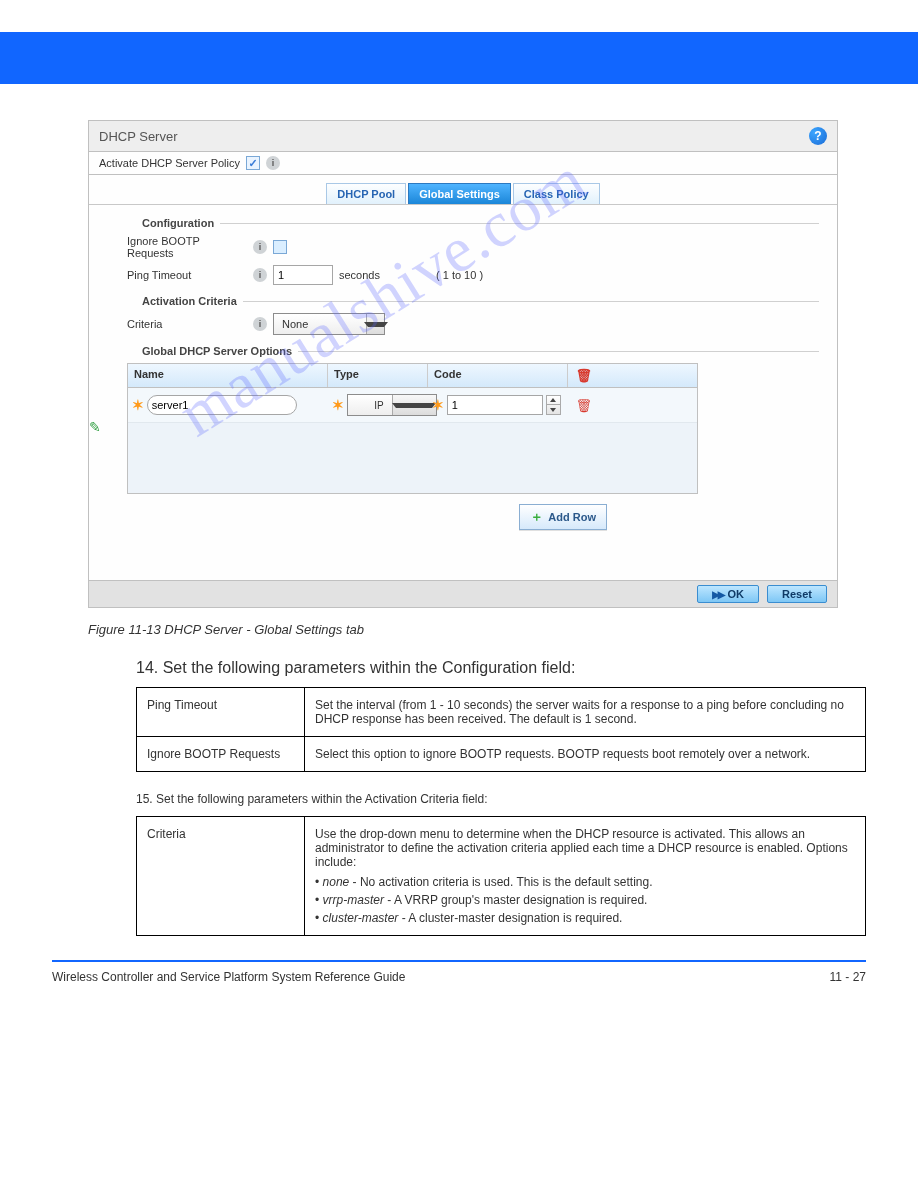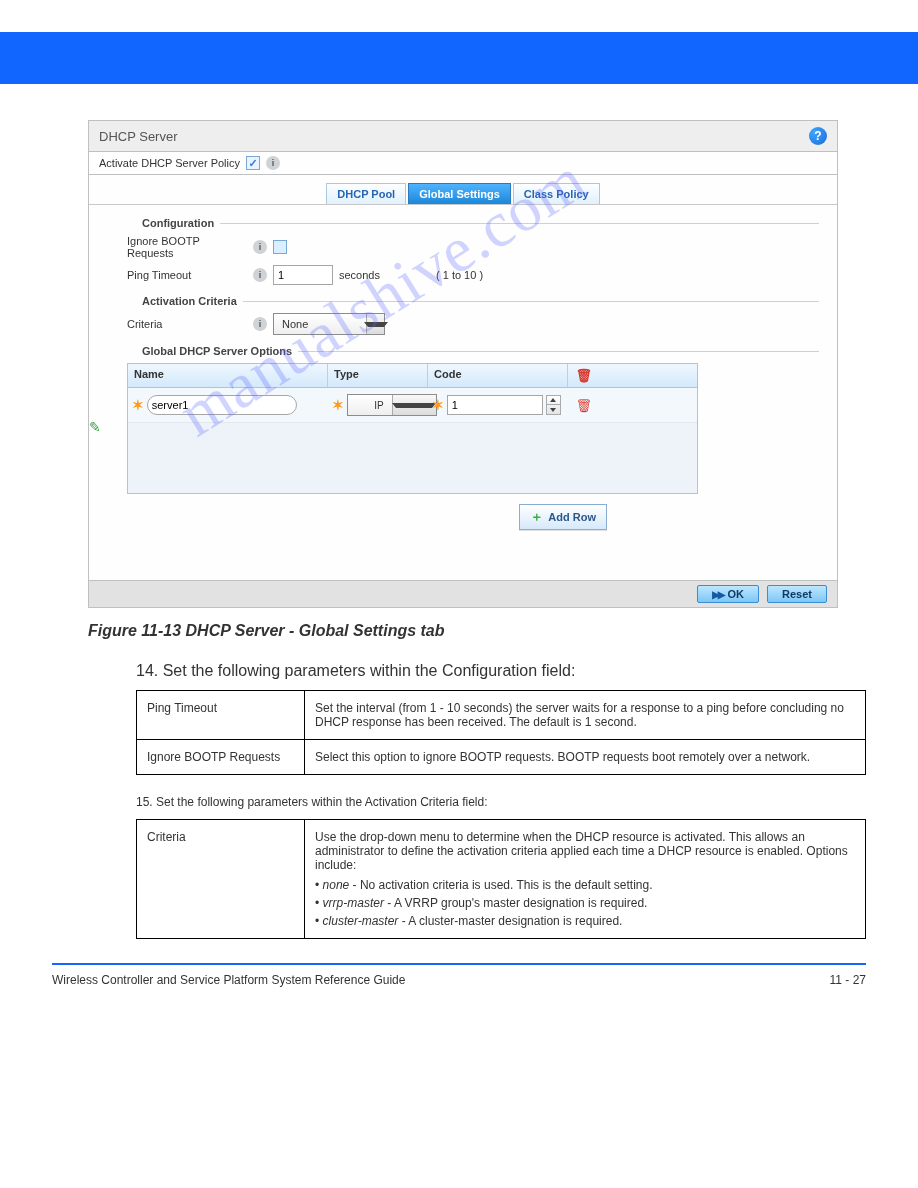--- a/index.html
+++ b/index.html
@@ -243,23 +243,22 @@
     font-size: 11px;
     font-weight: bold;
     color: #0f3a66;
     display:inline-flex; align-items:center; gap:4px;
     border-radius: 2px;
   }
   .ff-ic { color:#1459a4; font-size:10px; letter-spacing:-2px; }
 
   .caption {
     margin: 14px 80px 16px 88px;
-    font-size: 16px;
+    font-size: 13px;
     font-style: italic;
-    font-weight: bold;
   }
 
   .desc-text {
     margin: 22px 80px 0 136px;
     font-size: 16px;
   }
 
   .desc-table {
     margin: 10px 52px 0 136px;
     border: 1px solid #000;

